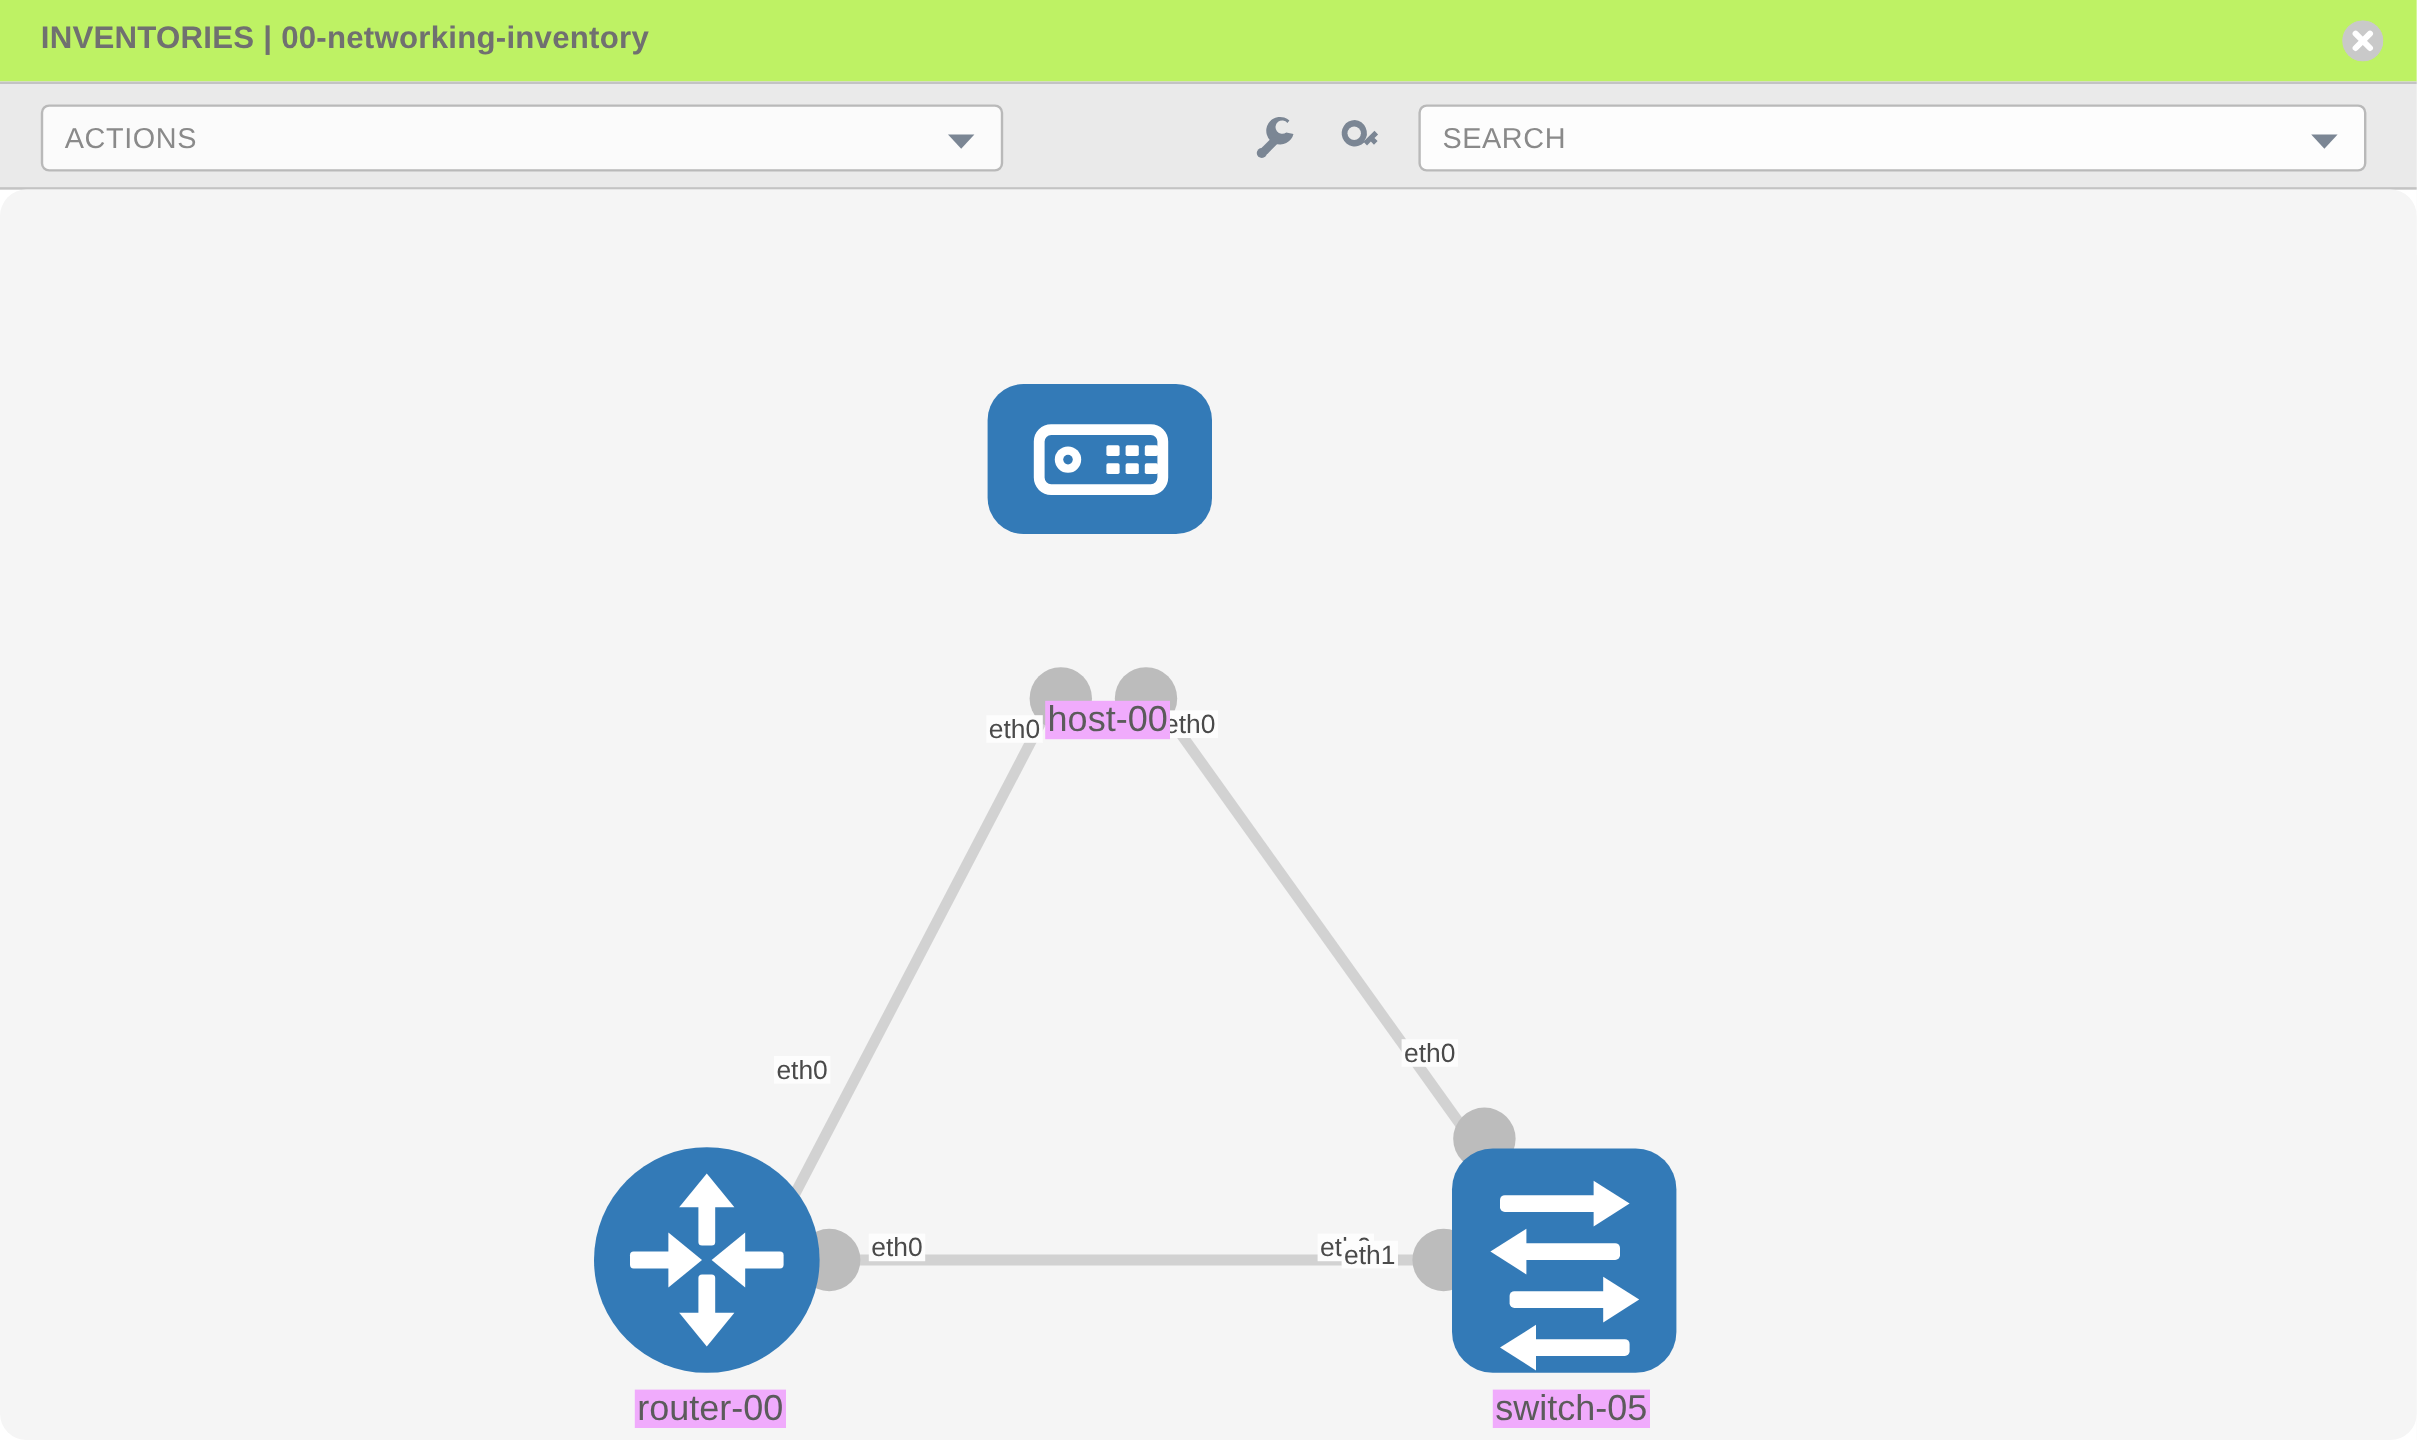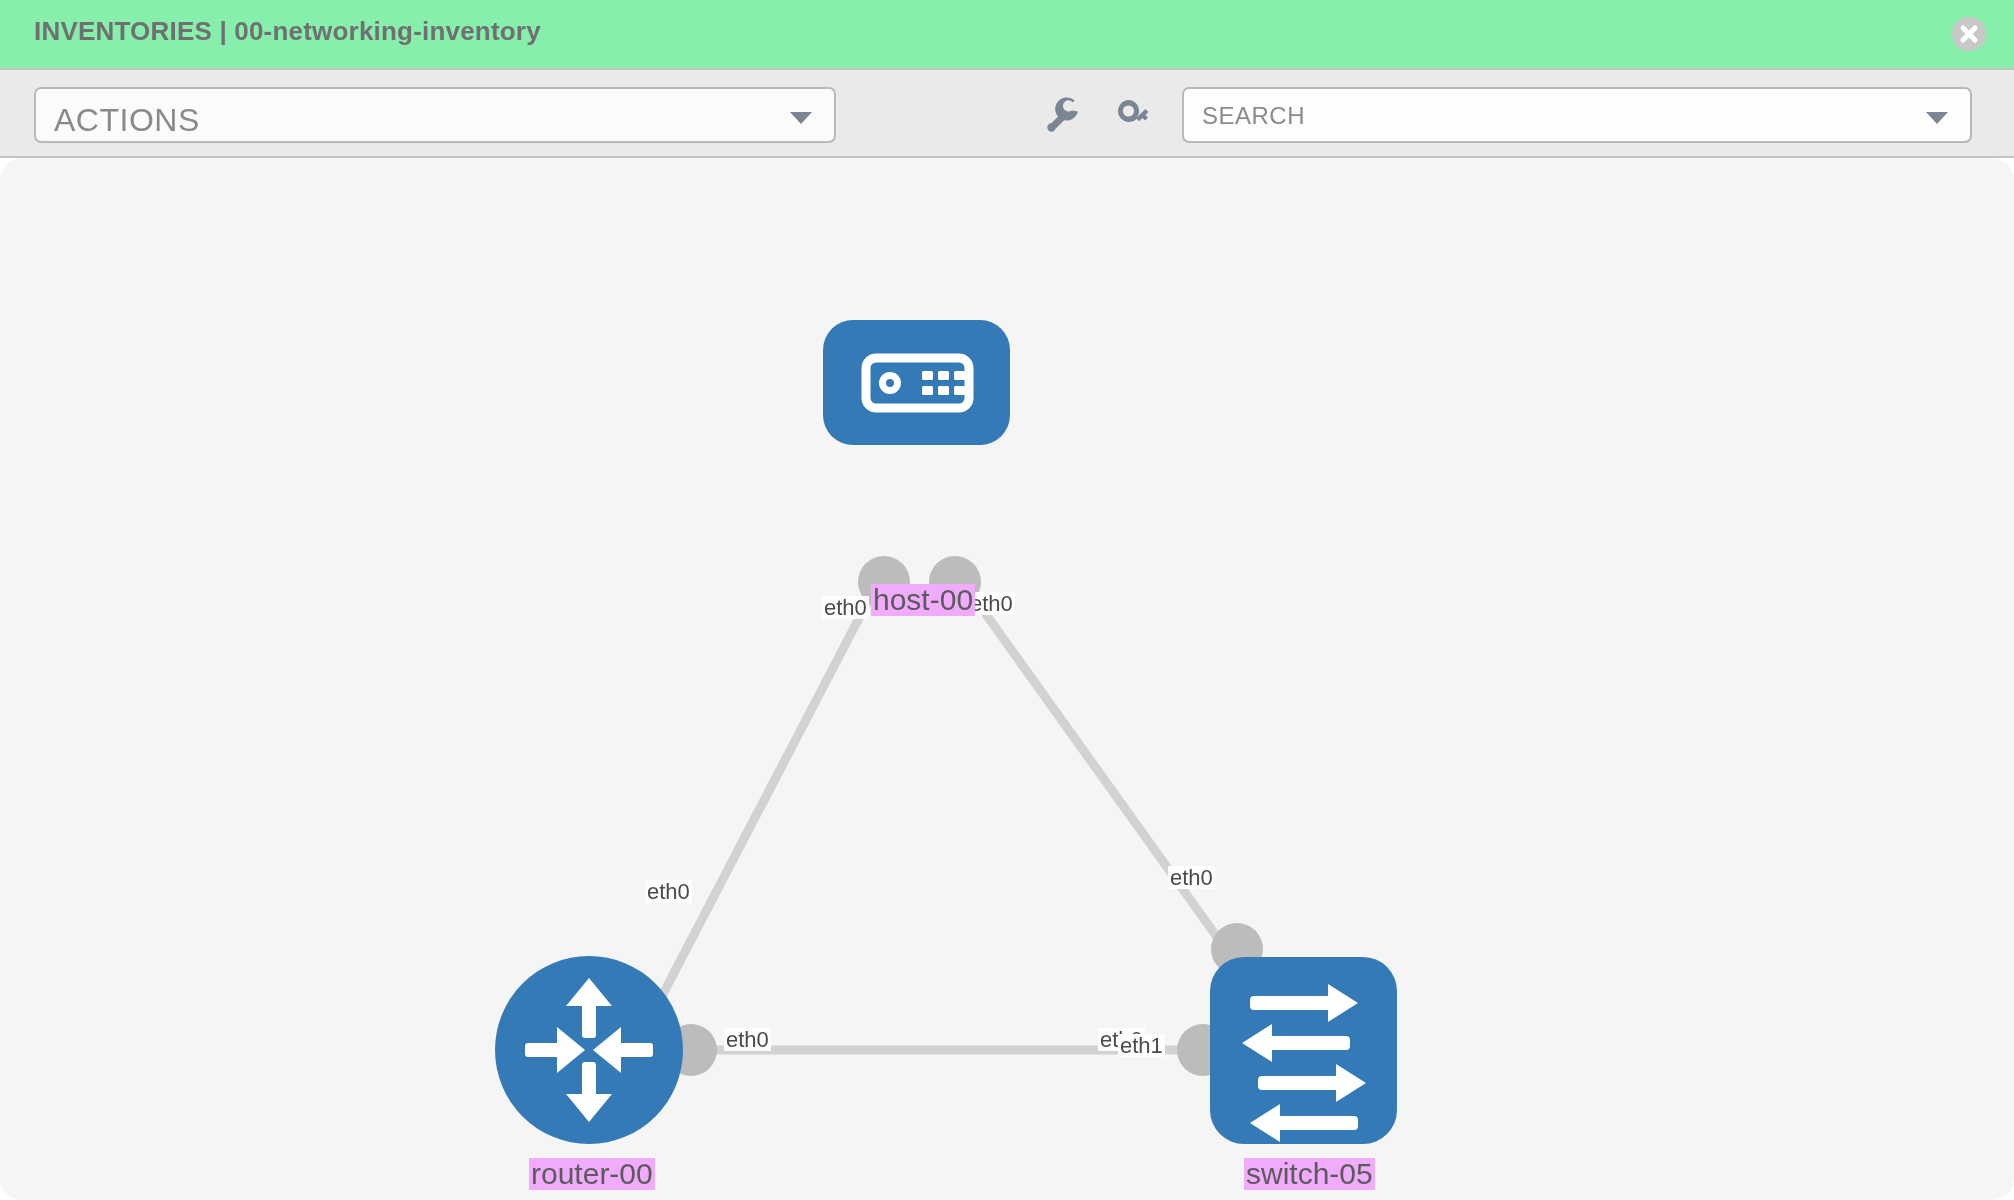--- a/index.html
+++ b/index.html
@@ -7,21 +7,21 @@
     width:2014px;height:1200px;overflow:hidden;
     font-family:"Liberation Sans", sans-serif;
     background:#ffffff;
     -webkit-font-smoothing:antialiased;
   }
   .app{position:relative;width:2014px;height:1200px;}
 
   
   .header{
     position:absolute;left:0;top:0;width:2014px;height:68px;
-    background:#86efac;
+    background:#bef264;
   }
   .header-title{
     position:absolute;left:34px;top:16px;
     font-size:26px;font-weight:bold;color:#707070;
     letter-spacing:.2px;white-space:nowrap;
   }
   .close-btn{
     position:absolute;right:28px;top:17px;
     width:34px;height:34px;border-radius:50%;
     background:#c9c9c9;cursor:pointer;
@@ -36,21 +36,21 @@
     border-bottom:2px solid #c3c3c3;
     box-sizing:border-box;
   }
   .actions-select{
     position:absolute;left:34px;top:17px;width:802px;height:56px;
     background:#fbfbfb;border:2px solid #b9b9b9;border-radius:7px;
     box-sizing:border-box;cursor:pointer;
   }
   .actions-select .lbl{
     position:absolute;left:18px;top:13px;
-    font-size:32px;color:#8a8a8a;letter-spacing:.5px;
+    font-size:24px;color:#8a8a8a;letter-spacing:.5px;
   }
   .caret{
     position:absolute;right:22px;top:23px;
     width:0;height:0;border-left:11px solid transparent;
     border-right:11px solid transparent;border-top:12px solid #7b8694;
   }
   .tool-icon{
     position:absolute;top:22px;width:46px;height:46px;cursor:pointer;
   }
   .tool-wrench{left:1040px;}

